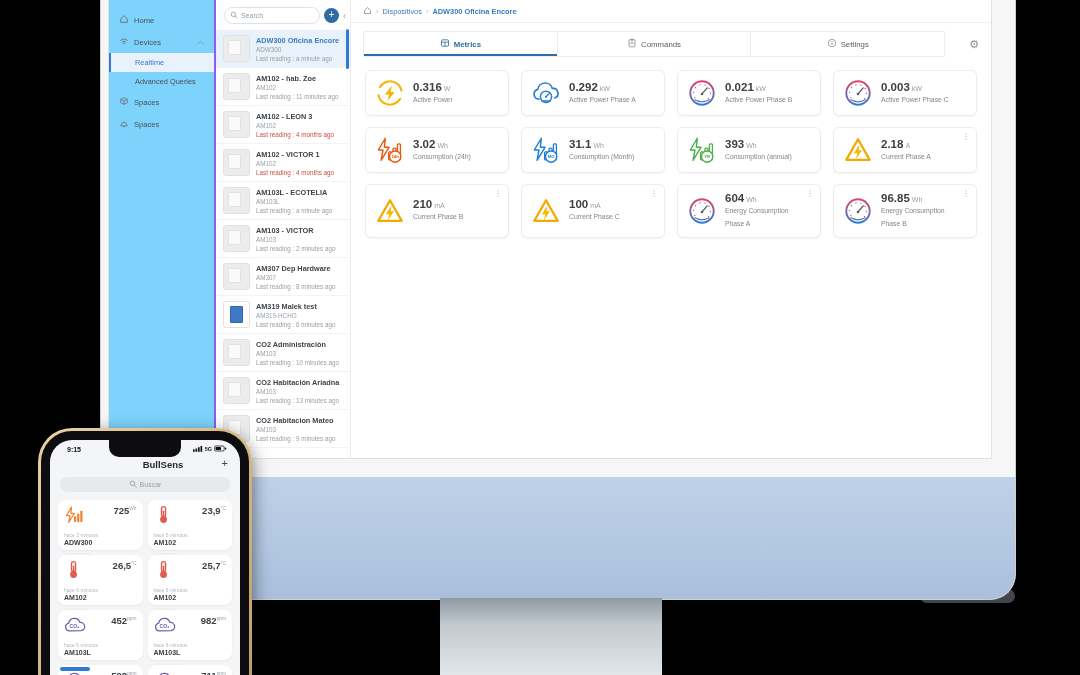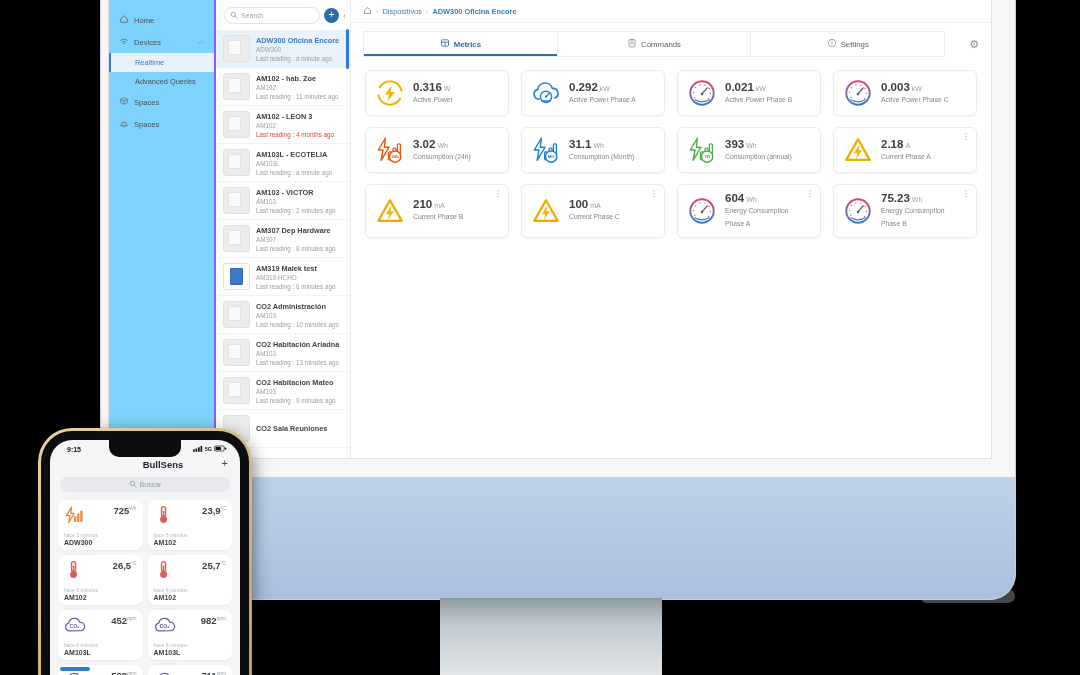--- a/index.html
+++ b/index.html
@@ -177,20 +177,30 @@
                 <div class="dev-name">AM102 - LEON 3</div>
                 <div class="dev-model">AM102</div>
                 <div class="dev-read stale">Last reading : 4 months ago</div>
               </div>
             </div>
             <div class="dev-item">
               <span class="dev-thumb">
                 <i></i>
               </span>
               <div class="dev-info">
+                <div class="dev-name">AM102 - VICTOR 1</div>
+                <div class="dev-model">AM102</div>
+                <div class="dev-read stale">Last reading : 4 months ago</div>
+              </div>
+            </div>
+            <div class="dev-item">
+              <span class="dev-thumb">
+                <i></i>
+              </span>
+              <div class="dev-info">
                 <div class="dev-name">AM103L - ECOTELIA</div>
                 <div class="dev-model">AM103L</div>
                 <div class="dev-read">Last reading : a minute ago</div>
               </div>
             </div>
             <div class="dev-item">
               <span class="dev-thumb">
                 <i></i>
               </span>
               <div class="dev-info">
@@ -465,21 +475,21 @@
                       <stop offset="100%" stop-color="#2a7fd4"></stop>
                     </linearGradient>
                   </defs>
                   <circle cx="16" cy="16" r="12.5" fill="none" stroke="url(#gg12)" stroke-width="2"></circle>
                   <circle cx="16" cy="16" r="9" fill="none" stroke="url(#gg12)" stroke-width="1.1" stroke-dasharray="1.3 4.3"></circle>
                   <line x1="16" y1="17" x2="21.5" y2="10.5" stroke="#555b61" stroke-width="1.4" stroke-linecap="round"></line>
                   <circle cx="16" cy="17" r="1.4" fill="#555b61"></circle>
                   <path d="M8 23 q8 5 16 0" fill="none" stroke="url(#gg12)" stroke-width="1.4"></path>
                 </svg></span>
               <div class="mtxt">
-                <div><span class="mval">75.23</span><span class="munit">Wh</span></div>
+                <div><span class="mval">96.85</span><span class="munit">Wh</span></div>
                 <div class="mlabel">Energy Consumption</div>
                 <div class="mlabel">Phase B</div>
               </div>
               <span class="kebab">⋮</span>
             </div>
           </div>
       </section>
 
     </div>
   </div>

